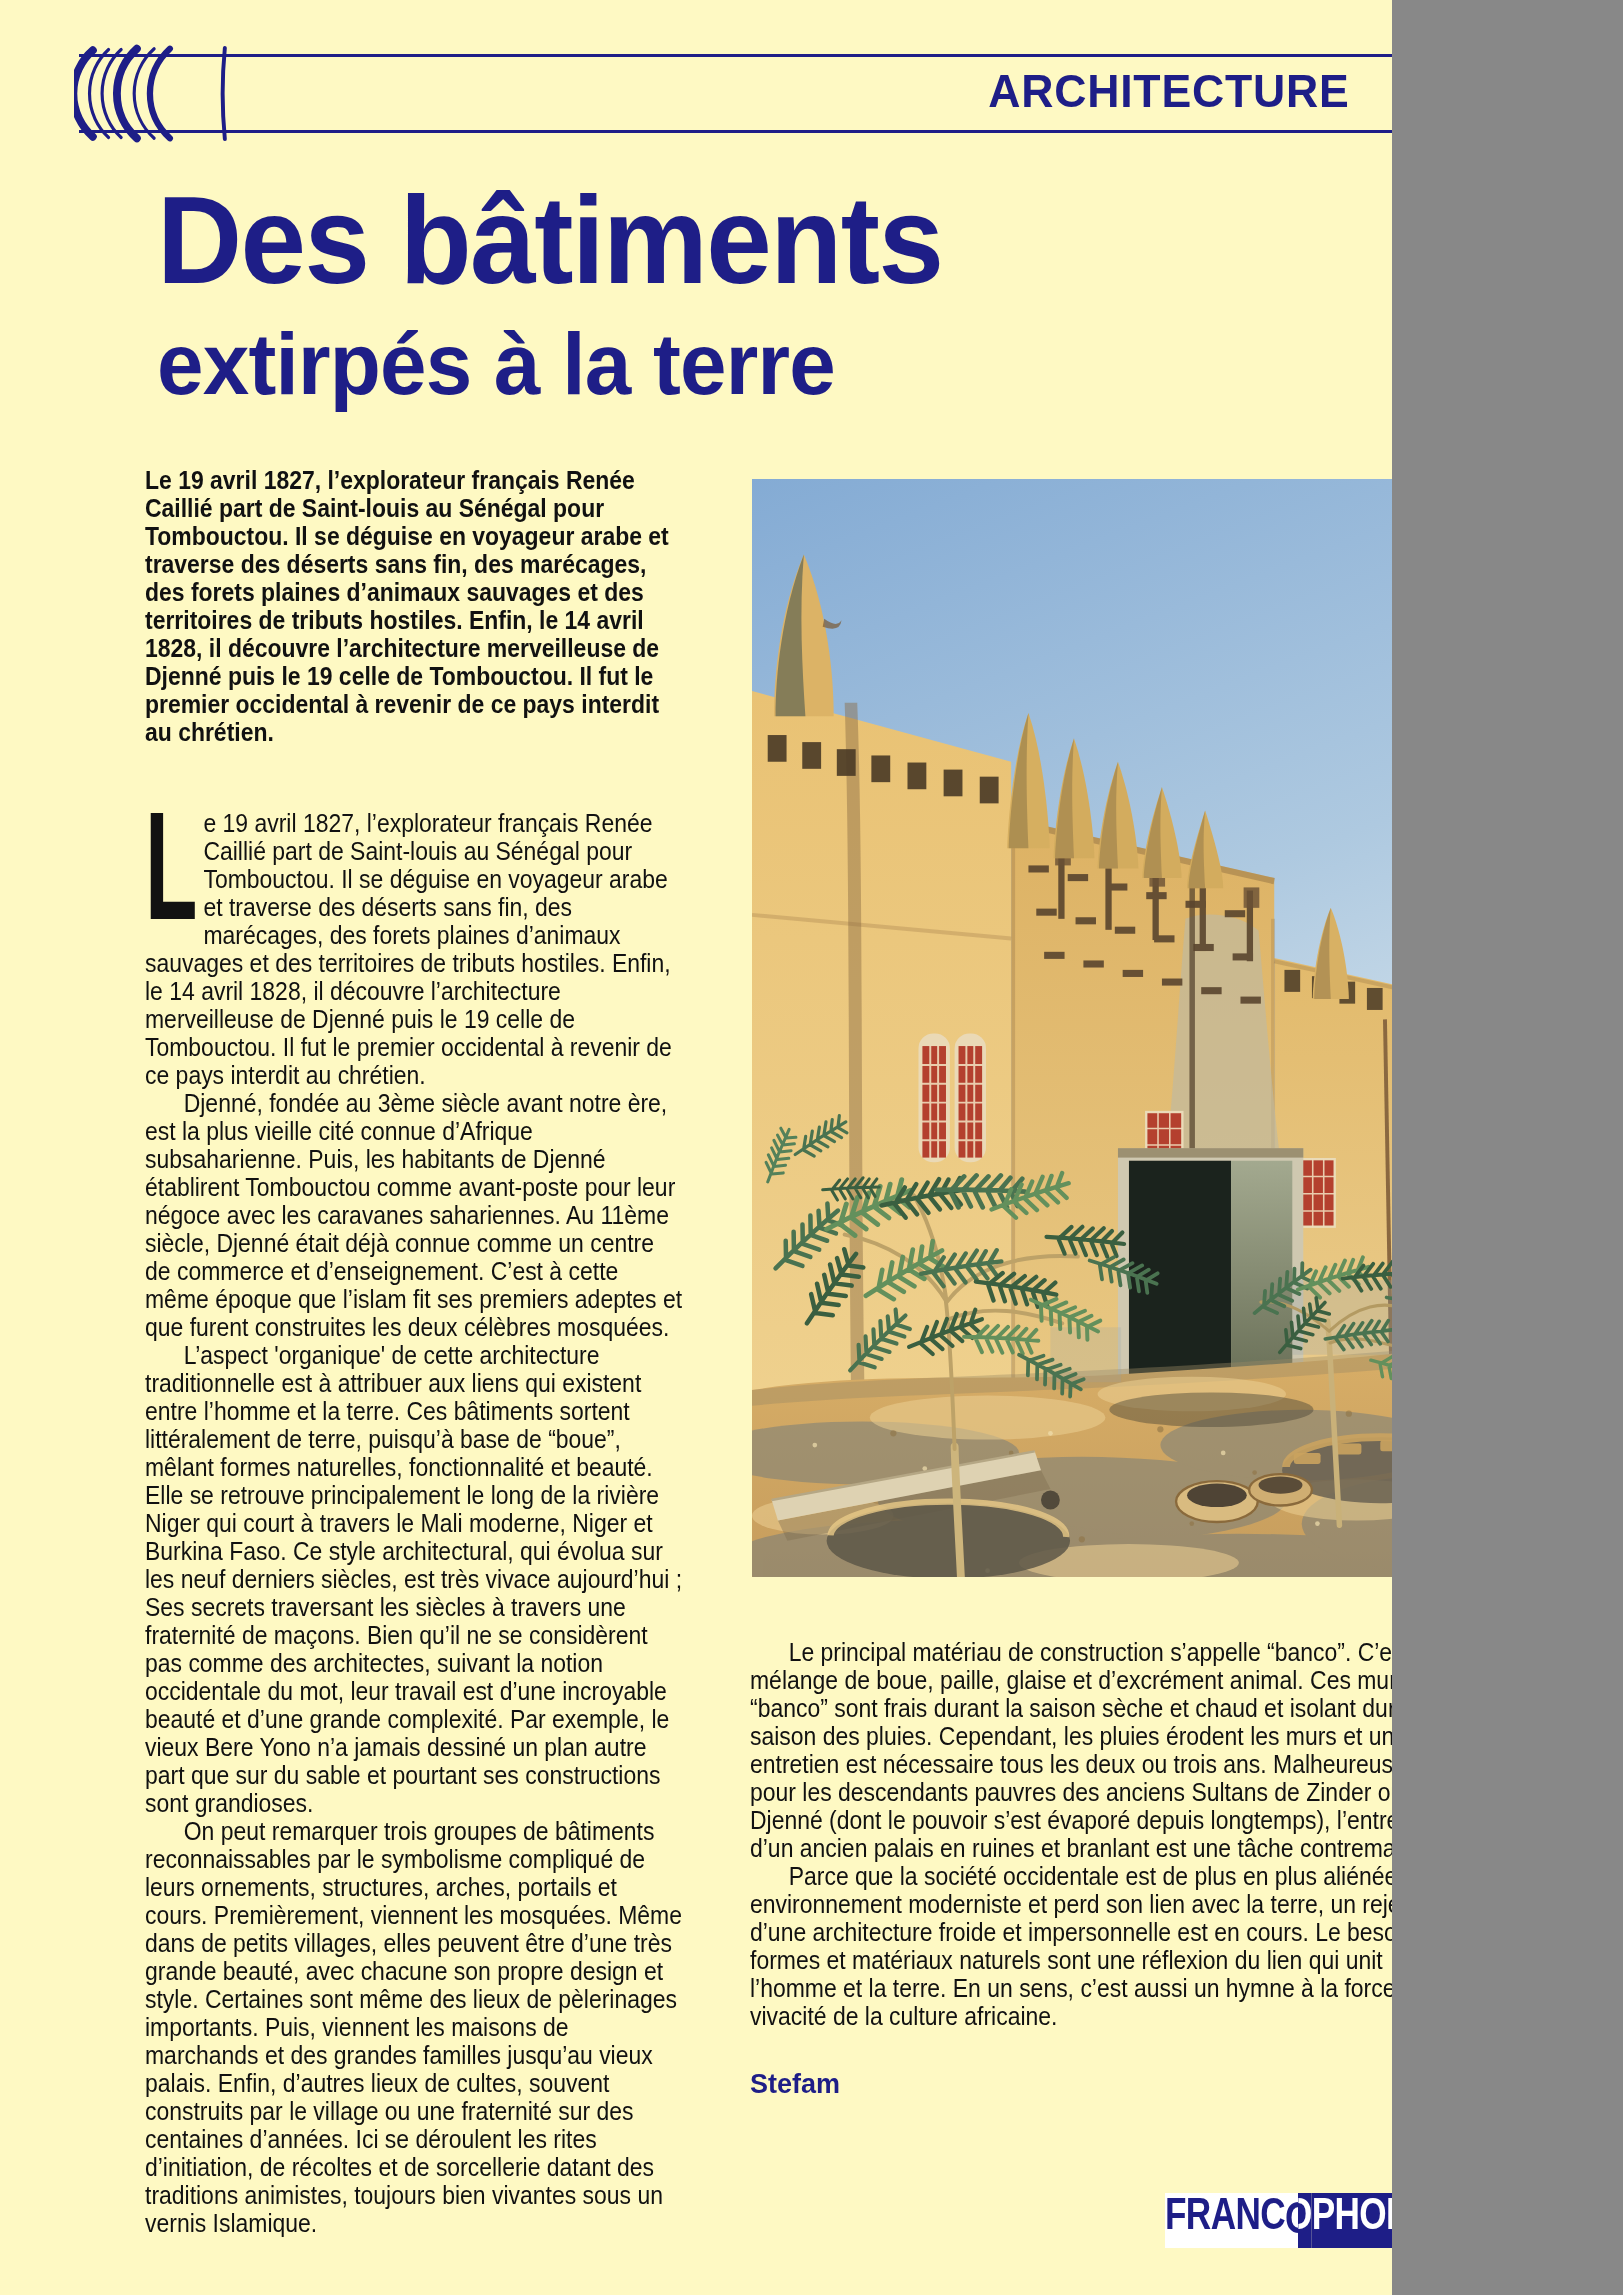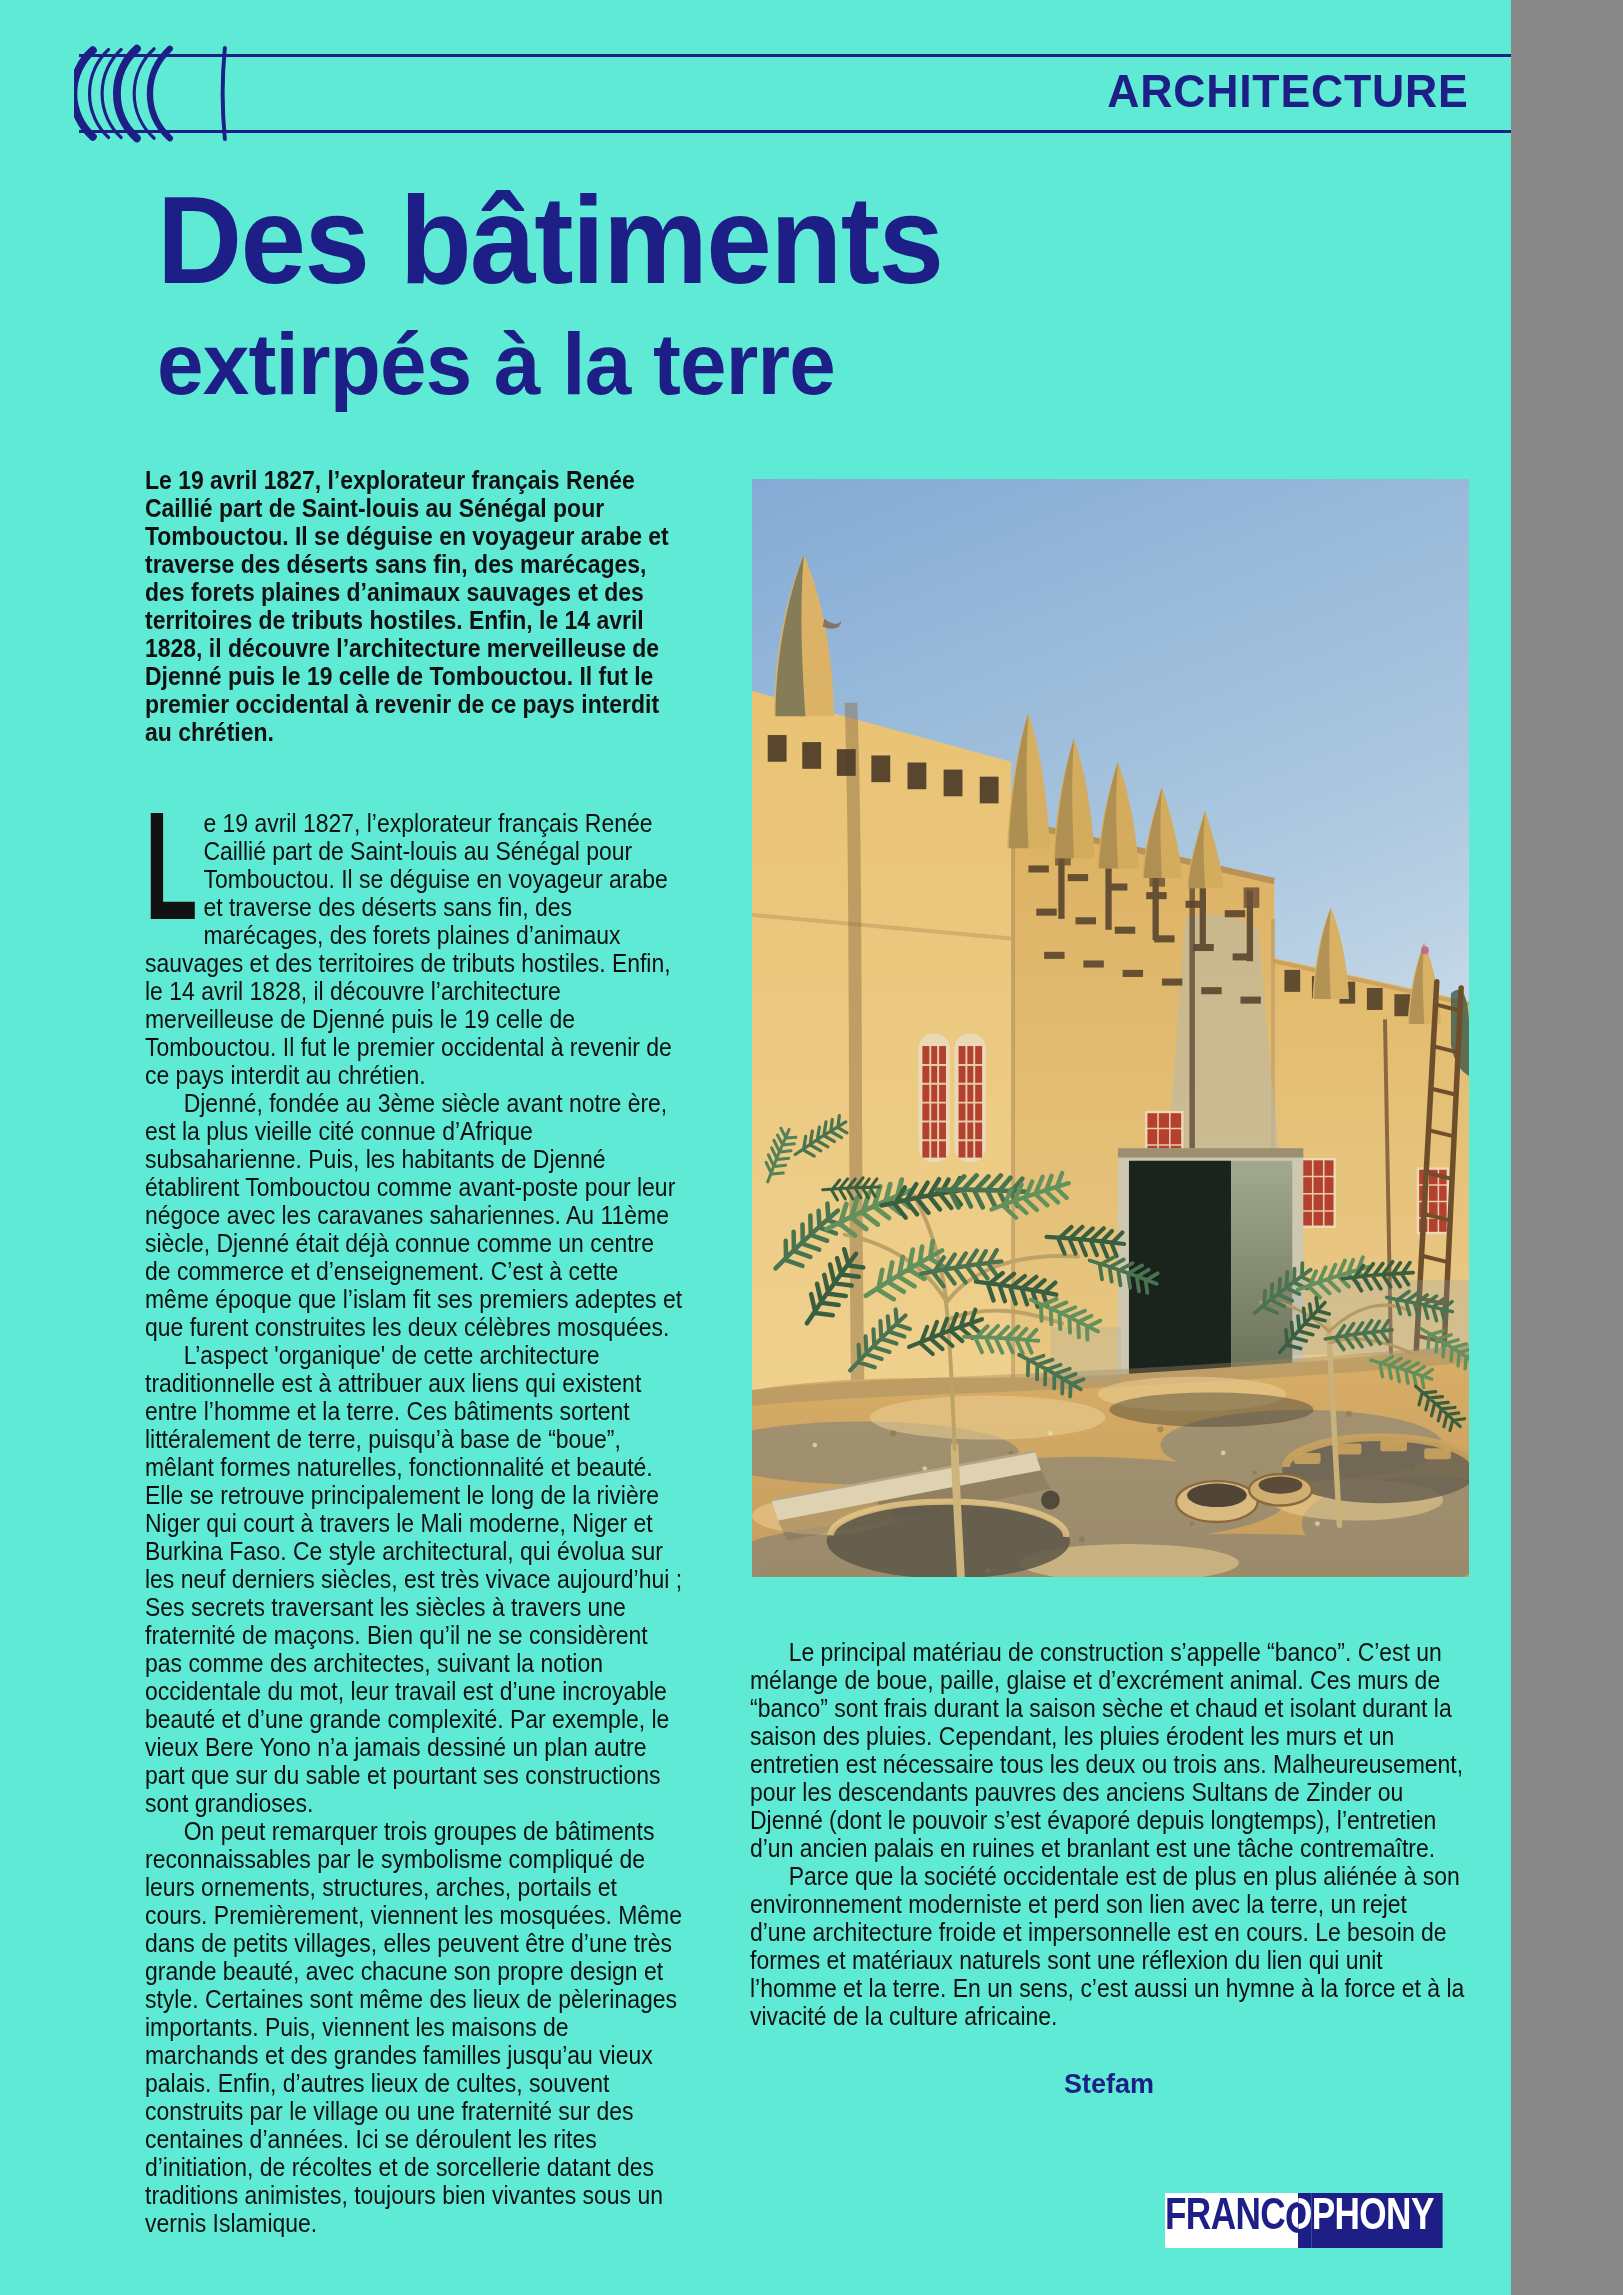--- a/index.html
+++ b/index.html
@@ -1,17 +1,17 @@
 <!DOCTYPE html>
 <html style="font-size:12.6px"><head>
 <meta charset="utf-8">
 <style>
   html,body{margin:0;padding:0;background:#888;}
   #page{
-    position:relative; width:1511px; height:2295px; background:#5eead4;
+    position:relative; width:1392px; height:2295px; background:#fef9c3;
     font-family:"Liberation Sans", sans-serif; overflow:hidden;
     --navy:#1e1e87;
   }
   
   .band-line{position:absolute; left:79px; width:1545px; height:3.1px; background:var(--navy);}
   .band-top{top:54px;} .band-bottom{top:130px;}
   .logo-arcs{position:absolute; left:74px; top:44px; width:165px; height:99px;}
   .section-label{
     position:absolute; right:43px; top:66px; color:var(--navy);
     font-weight:bold; font-size:46px; line-height:50px; letter-spacing:0.8px;
@@ -45,21 +45,21 @@
     float:left; width:57px; height:115px; font-weight:bold;
     font-size:154px; line-height:115px; color:#121212;
     transform:scaleX(0.62); transform-origin:0 0; margin-right:7.9px;
   }
   .rightcol{
     position:absolute; left:750px; top:1638px; width:798px;
     transform:scaleX(0.9); transform-origin:0 0;
     font-size:25.5px; line-height:28px; color:#111;
   }
   .byline{
-    position:absolute; left:750px; top:2069px; width:718px; text-align:center;
+    position:absolute; left:750px; top:2069px; width:718px; text-align:left;
     color:var(--navy); font-weight:bold; font-size:27px;
   }
   
   .franco{
     position:absolute; left:1165px; top:2193px; display:flex; align-items:stretch;
     font-weight:bold; font-size:44px; line-height:33px; letter-spacing:-0.8px;
     transform:scaleX(0.8); transform-origin:0 0; white-space:nowrap;
   }
   .franco span{padding-top:3.9px; padding-bottom:7px;}
   .fr-left{color:var(--navy); background:#fff;}

